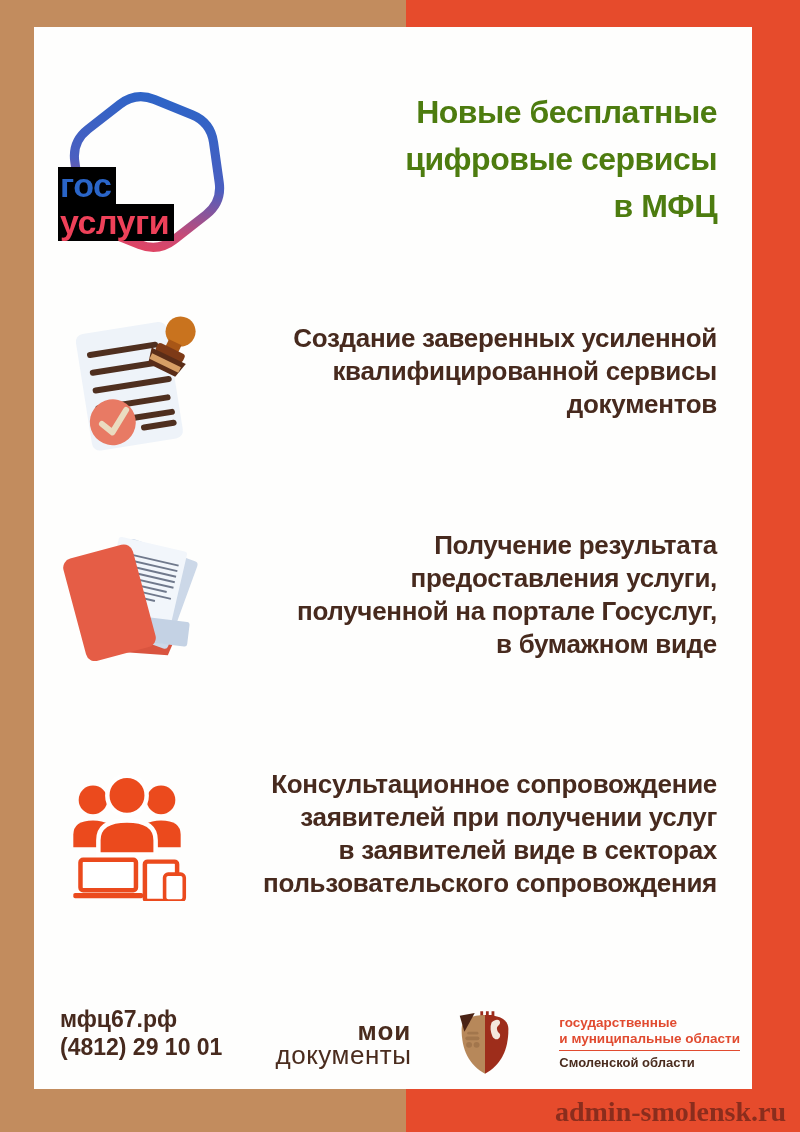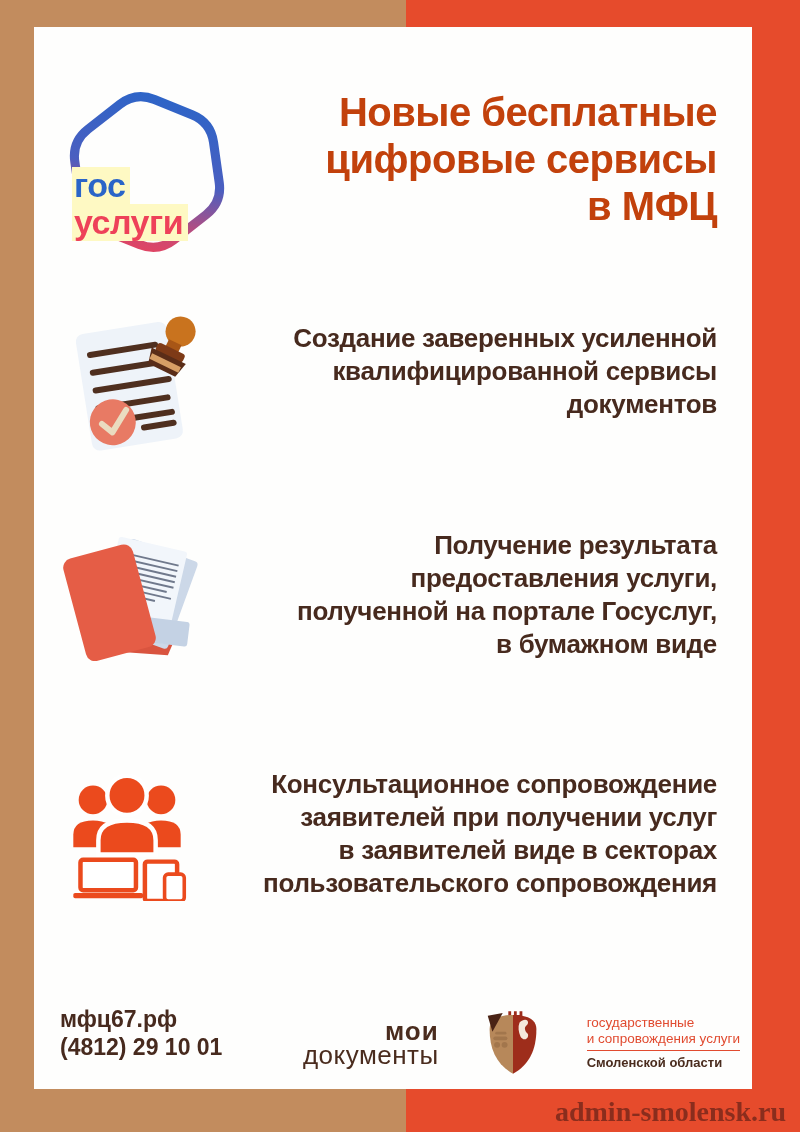--- a/index.html
+++ b/index.html
@@ -5,27 +5,27 @@
   html,body{margin:0;padding:0;}
   body{font-family:"Liberation Sans",sans-serif;}
   .poster{position:relative;width:800px;height:1132px;background:#c28c5e;overflow:hidden;}
   .bg-red{position:absolute;left:406px;top:0;width:394px;height:1132px;background:#e64b2c;}
   .card{position:absolute;left:34px;top:27px;width:718px;height:1062px;background:#fefefd;}
 
   
   .gos-logo{position:absolute;left:22px;top:58px;width:182px;height:174px;}
   .gos-logo svg{position:absolute;left:0;top:0;}
   .gos-text{position:absolute;left:2px;top:82px;font-weight:800;font-size:34px;line-height:37px;}
-  .gos-line{display:block;background:#fef9c3;padding:0 5px 0 2px;width:max-content;letter-spacing:-0.5px;margin-left:14px;}
+  .gos-line{display:block;background:#000000;padding:0 5px 0 2px;width:max-content;letter-spacing:-0.5px;}
   .gos-line.l1{color:#2a65c8;}
   .gos-line.l2{color:#ee4159;}
 
   
   .title{position:absolute;top:62px;right:35px;width:520px;text-align:right;
-         color:#c2410c;font-weight:800;font-size:40px;line-height:47px;letter-spacing:-0.5px;}
+         color:#4d7c0f;font-weight:800;font-size:32px;line-height:47px;letter-spacing:-0.5px;}
 
   
   .service-icon{position:absolute;}
   .icon-1{left:18px;top:288px;width:158px;height:142px;}
   .icon-2{left:12px;top:494px;width:168px;height:140px;}
   .icon-3{left:26px;top:738px;width:134px;height:136px;}
   .service-text{position:absolute;right:35px;width:560px;text-align:right;
                 color:#472a1e;font-weight:800;font-size:26px;line-height:33px;letter-spacing:-0.3px;}
   .text-1{top:295px;}
   .text-2{top:502px;}
@@ -33,21 +33,21 @@
 
   
   .contact{position:absolute;left:26px;top:978px;color:#472a1e;font-weight:800;
            font-size:23px;line-height:28px;}
   .brand{position:absolute;right:12px;top:982px;display:flex;align-items:center;gap:36px;}
   .brand-words{text-align:right;color:#4a2c1e;line-height:24px;margin-right:9px;}
   .brand-word1{font-weight:800;font-size:26px;letter-spacing:1px;}
   .brand-word2{font-weight:400;font-size:26px;letter-spacing:0.5px;}
   .brand-emblem{width:58px;height:68px;margin-right:9px;}
   .brand-right{font-size:13.5px;line-height:16px;}
-  .brand-tagline{color:#e14b30;font-weight:400;}
+  .brand-tagline{color:#e14b30;font-weight:700;}
   .brand-tagline.u{border-bottom:1.5px solid #e14b30;padding-bottom:3px;display:inline-block;}
   .brand-region{color:#4a2c1e;font-weight:700;margin-top:4px;font-size:13px;}
 
   
   .credit{position:absolute;right:14px;bottom:4px;font-family:"Liberation Serif",serif;
           font-weight:700;font-size:28px;color:#8a2d1d;}
 </style>
 </head>
 <body>
 
@@ -196,20 +196,20 @@
         <g fill="#9c7048" opacity="0.75">
           <rect x="12" y="24" width="12" height="3" rx="1.5"></rect>
           <rect x="10" y="29" width="15" height="4" rx="2"></rect>
           <circle cx="14" cy="38" r="3.2"></circle>
           <circle cx="22" cy="38" r="3.2"></circle>
         </g>
         <path d="M38,14 c5,-5 10,-3 9,1 c-1,3 -4,3 -3,7 c1,4 4,3 3,7 c-1,4 -6,4 -8,0 c-2,-5 -3,-10 -1,-15 Z" fill="#f4e8dc"></path>
       </svg>
       <div class="brand-right">
         <div class="brand-tagline">государственные</div>
-        <div><span class="brand-tagline u">и сопровождения услуги</span></div>
+        <div><span class="brand-tagline u">и муниципальные области</span></div>
         <div class="brand-region">Смоленской области</div>
       </div>
     </div>
   </div>
 
   <div class="credit">admin-smolensk.ru</div>
 </div>
 
 </body></html>

